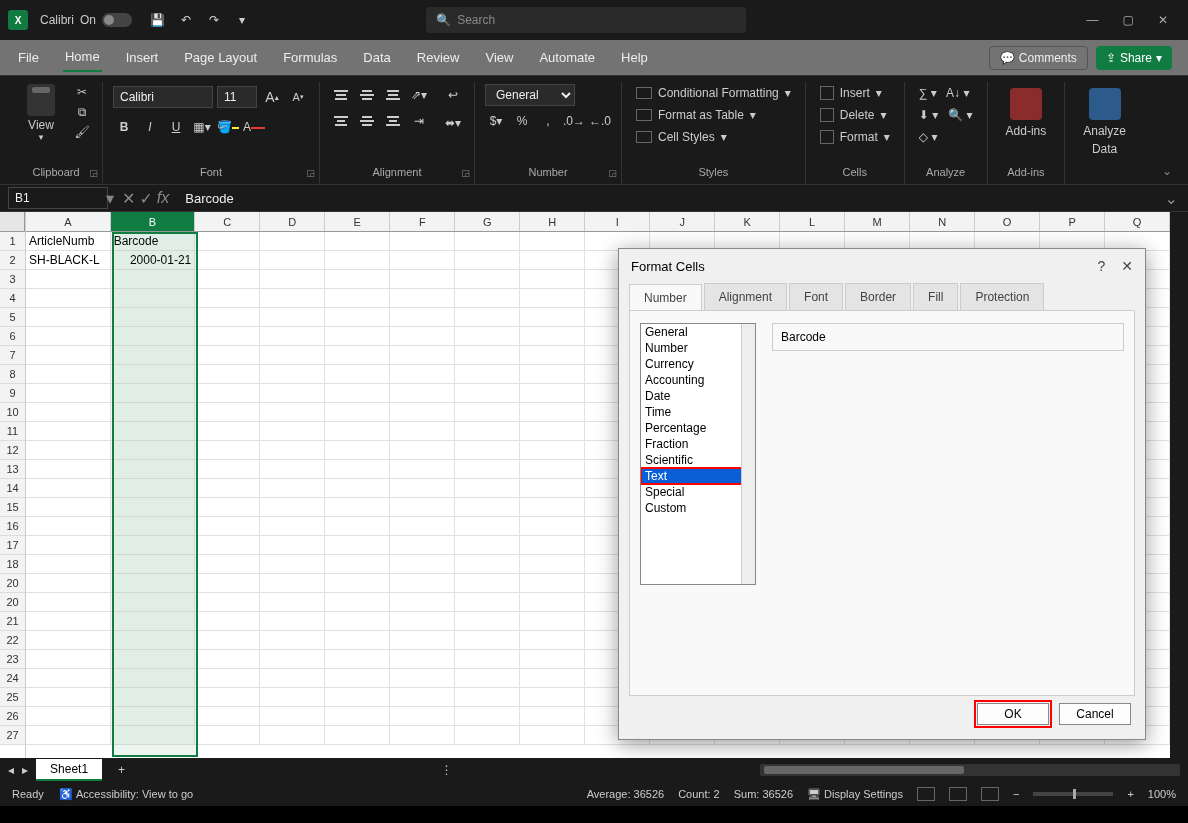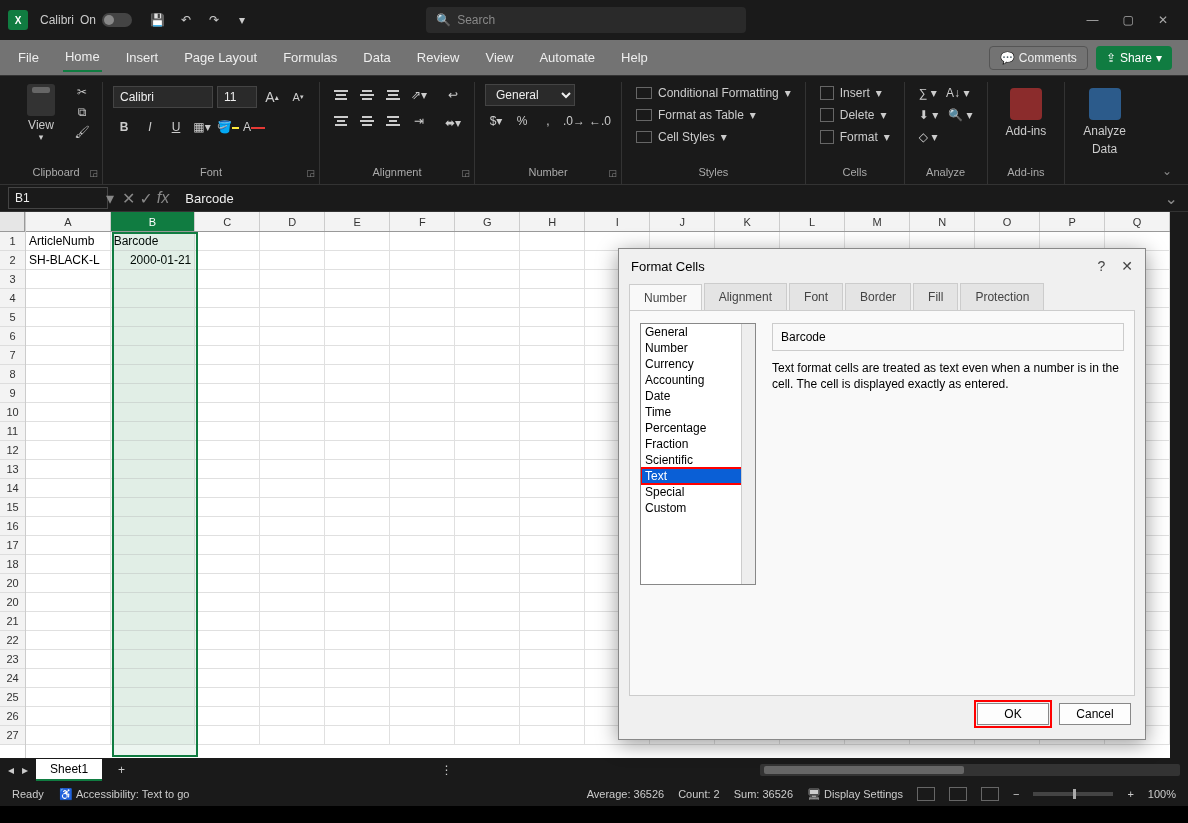--- a/index.html
+++ b/index.html
@@ -946,21 +946,20 @@
           <div class="cat-item selected">Text</div>
           <div class="cat-item">Special</div>
           <div class="cat-item">Custom</div>
           <div class="cat-scroll"></div>
       </div>
     </div>
     <div class="sample-box">
       <div class="sample-frame">
         <span>Barcode</span>
       </div>
-      <div class="sample-desc">Text format cells are treated as text even when a number is in the cell. The cell is displayed exactly as entered.</div>
     </div>
   </div>
   <div class="dlg-buttons">
     <div class="dlg-btn ok">OK</div>
     <div class="dlg-btn">Cancel</div>
   </div>
 </div>
 
 <div class="sheet-tabs">
   <div class="sheet-nav">
@@ -970,21 +969,21 @@
   <div class="sheet-tab">Sheet1</div>
   <span class="sheet-add">+</span>
   <span style="margin-left:auto">⋮</span>
   <div class="sheet-scroll">
       <div class="sheet-scroll-thumb"></div>
     </div>
 </div>
 
 <div class="status-bar">
   <span>Ready</span>
-  <span>♿ <span>Accessibility: Text to go</span></span>
+  <span>♿ <span>Accessibility: View to go</span></span>
   <div class="status-right">
     <span>Average: 36526</span>
     <span>Count: 2</span>
     <span>Sum: 36526</span>
     <span>🖥 <span>Display Settings</span></span>
     <div class="view-btn"></div>
     <div class="view-btn"></div>
     <div class="view-btn"></div>
     <span>−</span>
     <div class="zoom-slider"></div>

